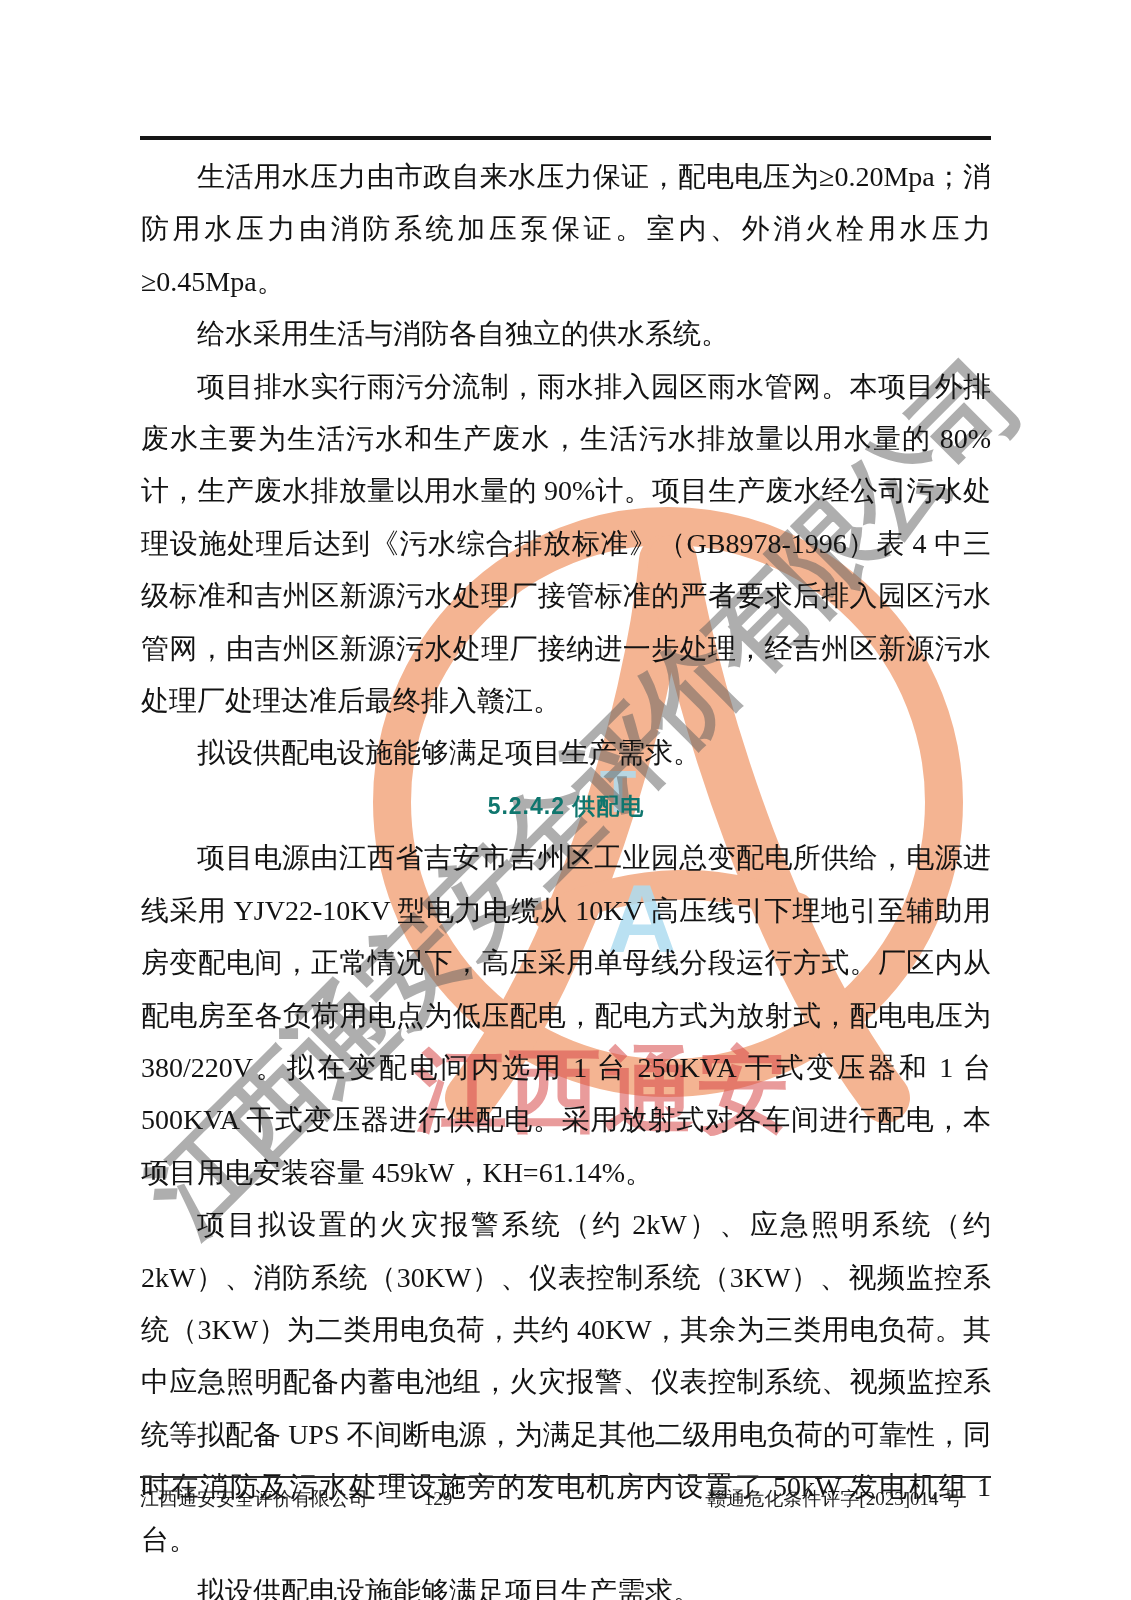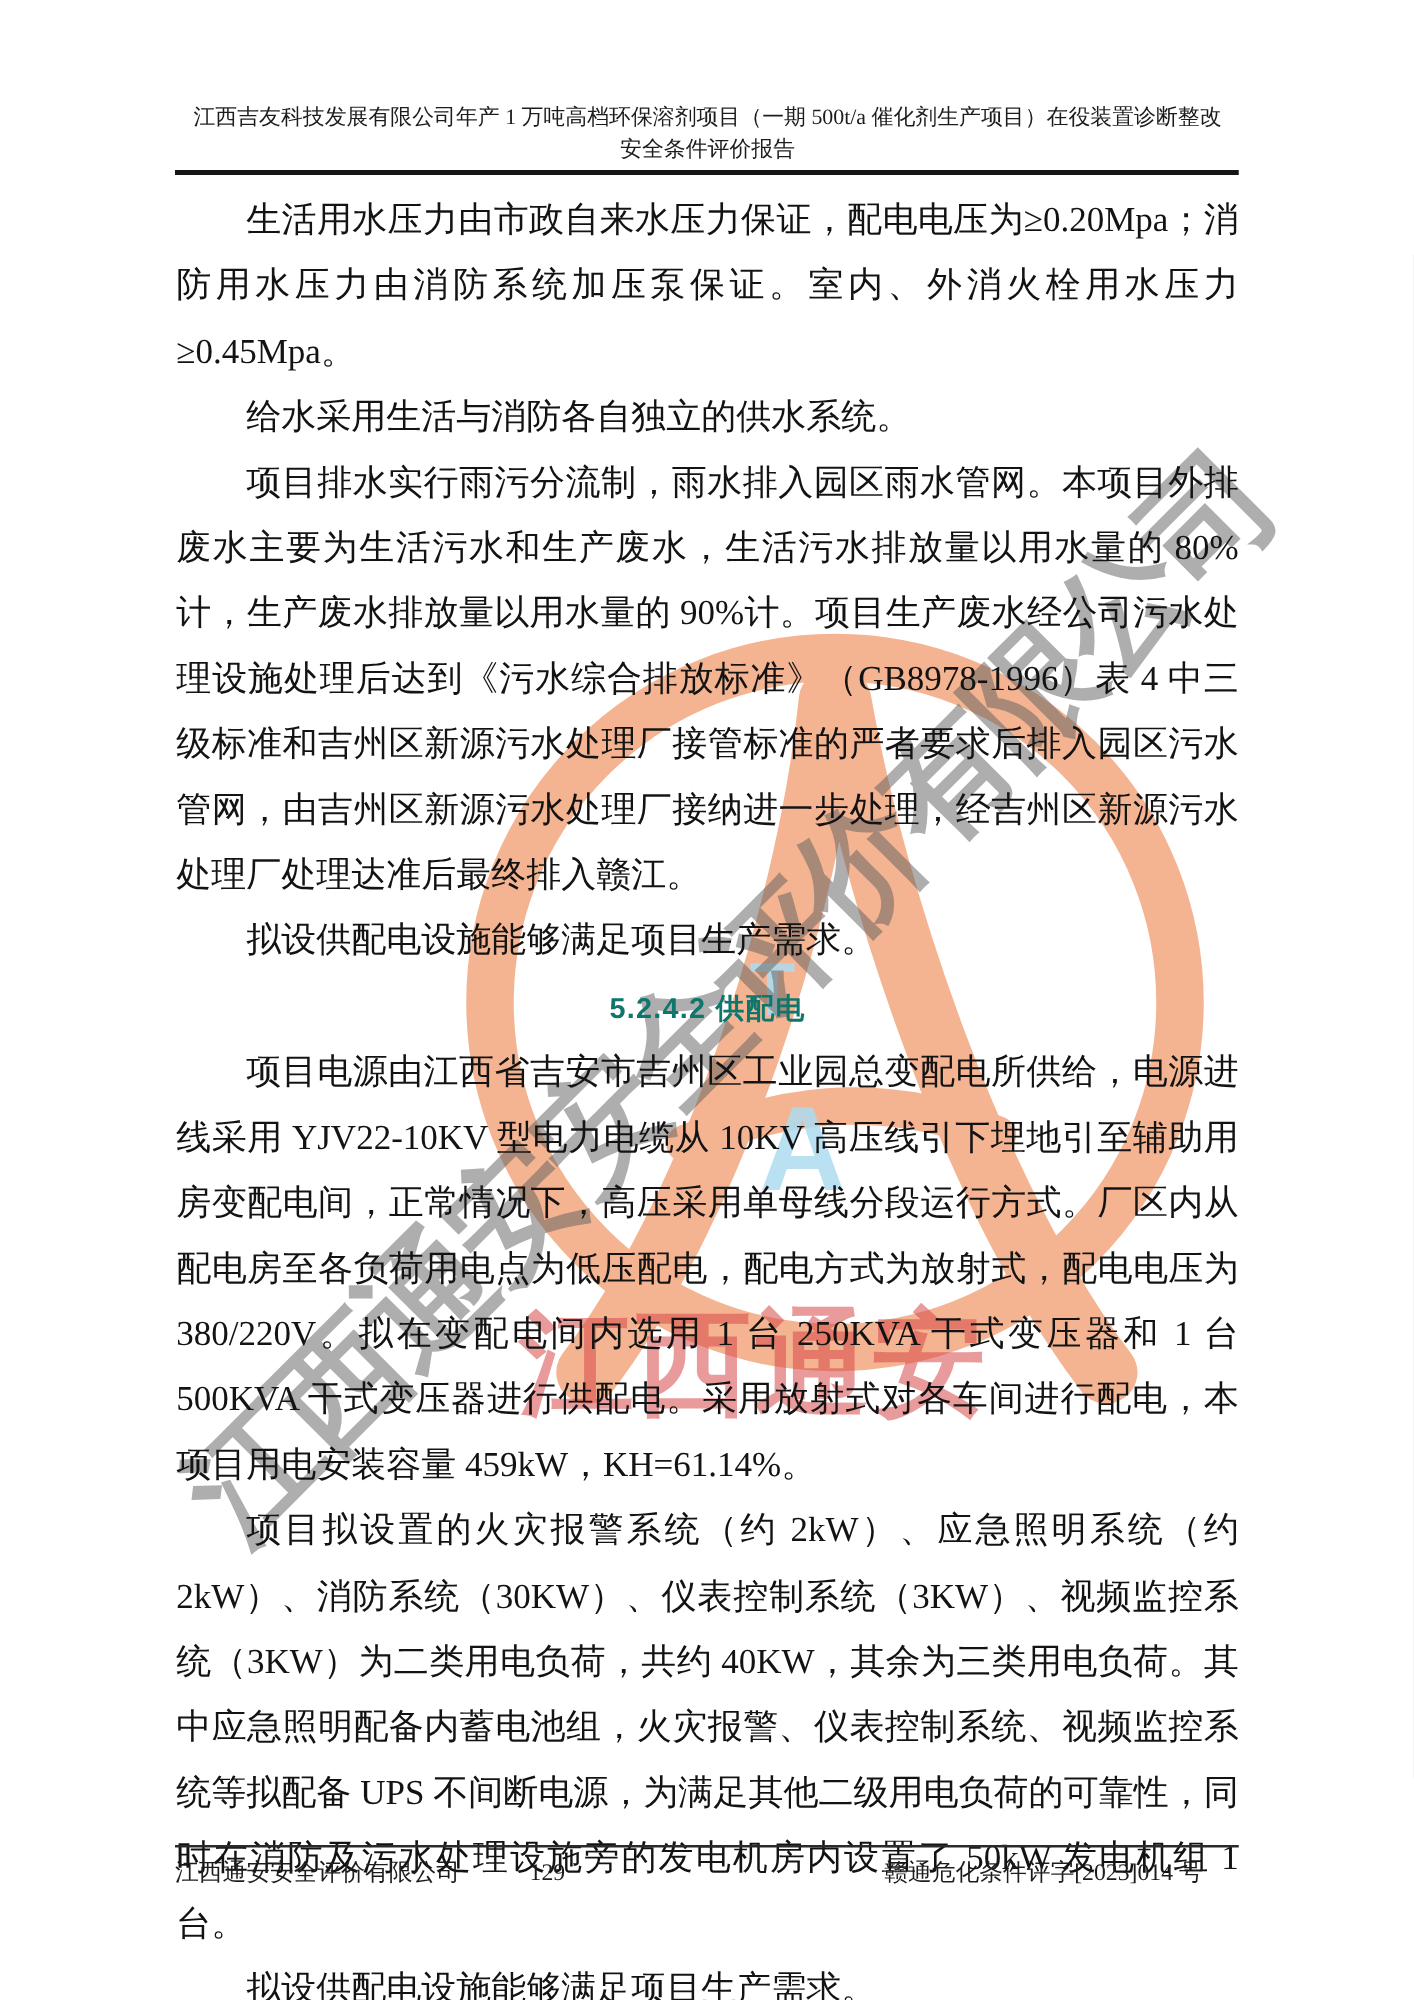--- a/index.html
+++ b/index.html
@@ -59,24 +59,20 @@
       <path d="M 664 560 C 648 720 575 960 470 1098" fill="none" stroke-width="50" stroke-linecap="round" stroke="#f2a47b"></path>
       <path d="M 672 560 C 700 720 780 960 885 1098" fill="none" stroke-width="50" stroke-linecap="round" stroke="#f2a47b"></path>
       <path d="M 548 915 C 640 876 718 876 798 908" fill="none" stroke-width="30" stroke-linecap="round" stroke="#f2a47b"></path>
     </g>
     <text class="wm-sans" x="618" y="812" font-size="60" font-weight="700" text-anchor="middle" opacity="0.85" fill="#aedcf0">T</text>
     <text class="wm-sans" x="642" y="952" font-size="96" font-weight="700" text-anchor="middle" opacity="0.85" fill="#aedcf0">A</text>
     <text class="wm-sans" transform="translate(608 822) rotate(-45)" text-anchor="middle" font-size="102" font-weight="700" letter-spacing="-4" opacity="0.5" fill="#5f5f5f">江西通安安全评价有限公司</text>
     <text class="wm-sans" x="603" y="1122" text-anchor="middle" font-size="92" font-weight="700" letter-spacing="2" opacity="0.55" fill="#d84a4a">江西通安</text>
   </svg>
 
-  <header class="doc-header">
-    <div>江西吉友科技发展有限公司年产 1 万吨高档环保溶剂项目（一期 500t/a 催化剂生产项目）在役装置诊断整改</div>
-    <div>安全条件评价报告</div>
-  </header>
   <div class="header-rule"></div>
 
   <main class="doc-body">
       <p>生活用水压力由市政自来水压力保证，配电电压为≥0.20Mpa；消防用水压力由消防系统加压泵保证。室内、外消火栓用水压力≥0.45Mpa。</p>
       <p>给水采用生活与消防各自独立的供水系统。</p>
       <p>项目排水实行雨污分流制，雨水排入园区雨水管网。本项目外排废水主要为生活污水和生产废水，生活污水排放量以用水量的 80%计，生产废水排放量以用水量的 90%计。项目生产废水经公司污水处理设施处理后达到《污水综合排放标准》（GB8978-1996）表 4 中三级标准和吉州区新源污水处理厂接管标准的严者要求后排入园区污水管网，由吉州区新源污水处理厂接纳进一步处理，经吉州区新源污水处理厂处理达准后最终排入赣江。</p>
       <p>拟设供配电设施能够满足项目生产需求。</p>
       <h3>5.2.4.2 供配电</h3>
       <p>项目电源由江西省吉安市吉州区工业园总变配电所供给，电源进线采用 YJV22-10KV 型电力电缆从 10KV 高压线引下埋地引至辅助用房变配电间，正常情况下，高压采用单母线分段运行方式。厂区内从配电房至各负荷用电点为低压配电，配电方式为放射式，配电电压为 380/220V。拟在变配电间内选用 1 台 250KVA 干式变压器和 1 台 500KVA 干式变压器进行供配电。采用放射式对各车间进行配电，本项目用电安装容量 459kW，KH=61.14%。</p>
       <p>项目拟设置的火灾报警系统（约 2kW）、应急照明系统（约 2kW）、消防系统（30KW）、仪表控制系统（3KW）、视频监控系统（3KW）为二类用电负荷，共约 40KW，其余为三类用电负荷。其中应急照明配备内蓄电池组，火灾报警、仪表控制系统、视频监控系统等拟配备 UPS 不间断电源，为满足其他二级用电负荷的可靠性，同时在消防及污水处理设施旁的发电机房内设置了 50kW 发电机组 1 台。</p>

